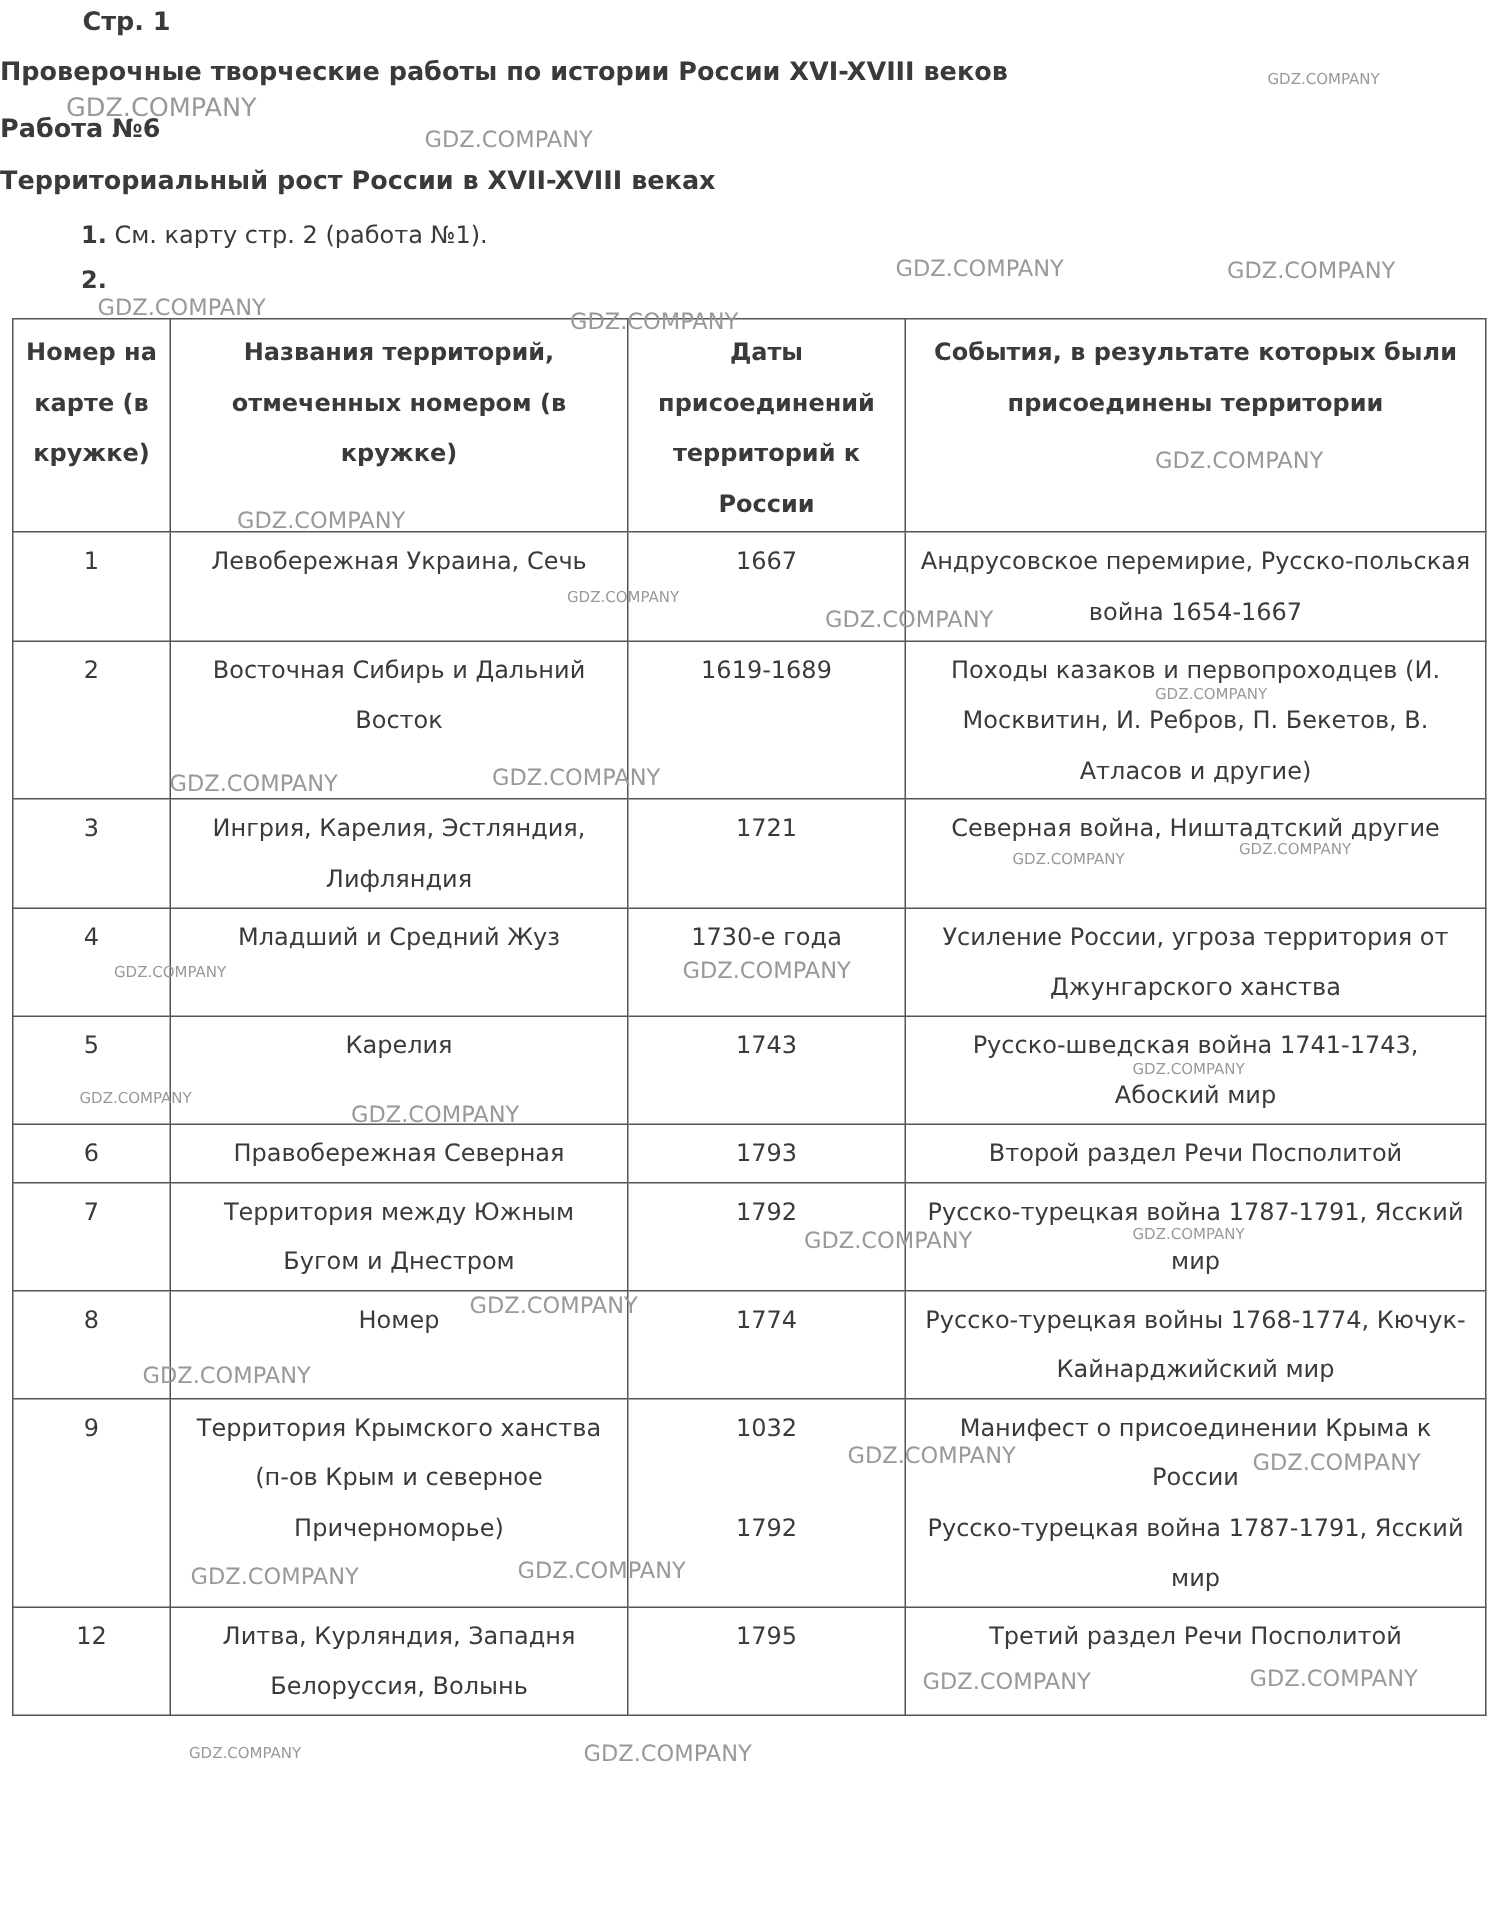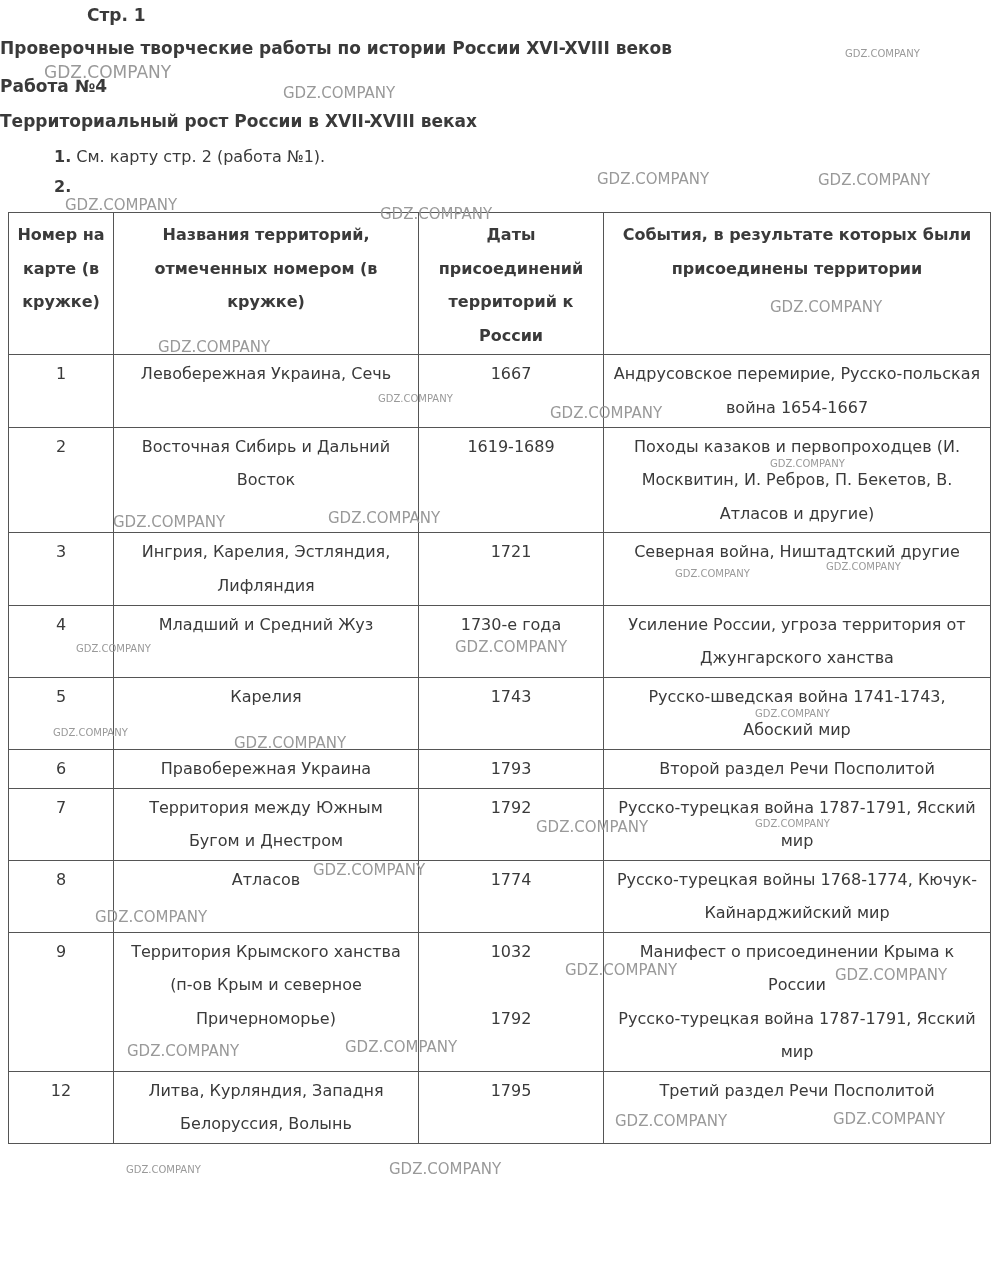--- a/index.html
+++ b/index.html
@@ -1,19 +1,19 @@
 <!DOCTYPE html>
 <html><head>
 <meta charset="utf-8">
 <style>
   html,body { margin:0; padding:0; background:#ffffff; }
   body { font-family:"DejaVu Sans","Liberation Sans",sans-serif; color:#3a3a3a; }
   .page { position:relative; width:1000px; height:1273px; background:#ffffff; overflow:hidden; }
 
-  .pnum { position:absolute; left:55px; top:5px; font-size:17px; font-weight:bold;margin-left:32px; }
+  .pnum { position:absolute; left:55px; top:5px; font-size:17px; font-weight:bold; }
   .hline { position:absolute; left:0; right:0; font-weight:bold; font-size:17px; }
   .title { top:38px; }
   .sub1  { top:76px; }
   .sub2  { top:111px; }
 
   .item  { position:absolute; left:54px; font-size:16px;text-align:center; }
   .item1 { top:147px; }
   .item2 { top:177px; }
   .item b { font-weight:bold; }
 
@@ -33,21 +33,21 @@
   .wm-s { font-size:10px; }
   .wm-l { font-size:17px; }
 </style>
 </head>
 <body>
 
 <div class="page">
 
   <div class="pnum">Стр. 1</div>
   <div class="hline title">Проверочные творческие работы по истории России XVI-XVIII веков</div>
-  <div class="hline sub1">Работа №4</div>
+  <div class="hline sub1">Работа №6</div>
   <div class="hline sub2">Территориальный рост России в XVII-XVIII веках</div>
 
   <div class="item item1"><b>1.</b><span> См. карту стр. 2 (работа №1).</span></div>
   <div class="item item2"><b>2.</b></div>
 
   <table class="main">
     <colgroup>
       <col class="col1">
         <col class="col2">
         <col class="col3">
@@ -87,33 +87,33 @@
         <td>Усиление России, угроза территория от Джунгарского ханства</td>
       </tr>
       <tr>
         <td>5</td>
         <td>Карелия</td>
         <td>1743</td>
         <td>Русско-шведская война 1741-1743, Абоский мир</td>
       </tr>
       <tr>
         <td>6</td>
-        <td>Правобережная Украина</td>
+        <td>Правобережная Северная</td>
         <td>1793</td>
         <td>Второй раздел Речи Посполитой</td>
       </tr>
       <tr>
         <td>7</td>
         <td>Территория между Южным Бугом и Днестром</td>
         <td>1792</td>
         <td>Русско-турецкая война 1787-1791, Ясский мир</td>
       </tr>
       <tr>
         <td>8</td>
-        <td>Атласов</td>
+        <td>Номер</td>
         <td>1774</td>
         <td>Русско-турецкая войны 1768-1774, Кючук-Кайнарджийский мир</td>
       </tr>
       <tr>
         <td>9</td>
         <td>Территория Крымского ханства (п-ов Крым и северное Причерноморье)</td>
         <td>
           <div class="pair">1032</div>
           <div class="pair">1792</div>
         </td>

